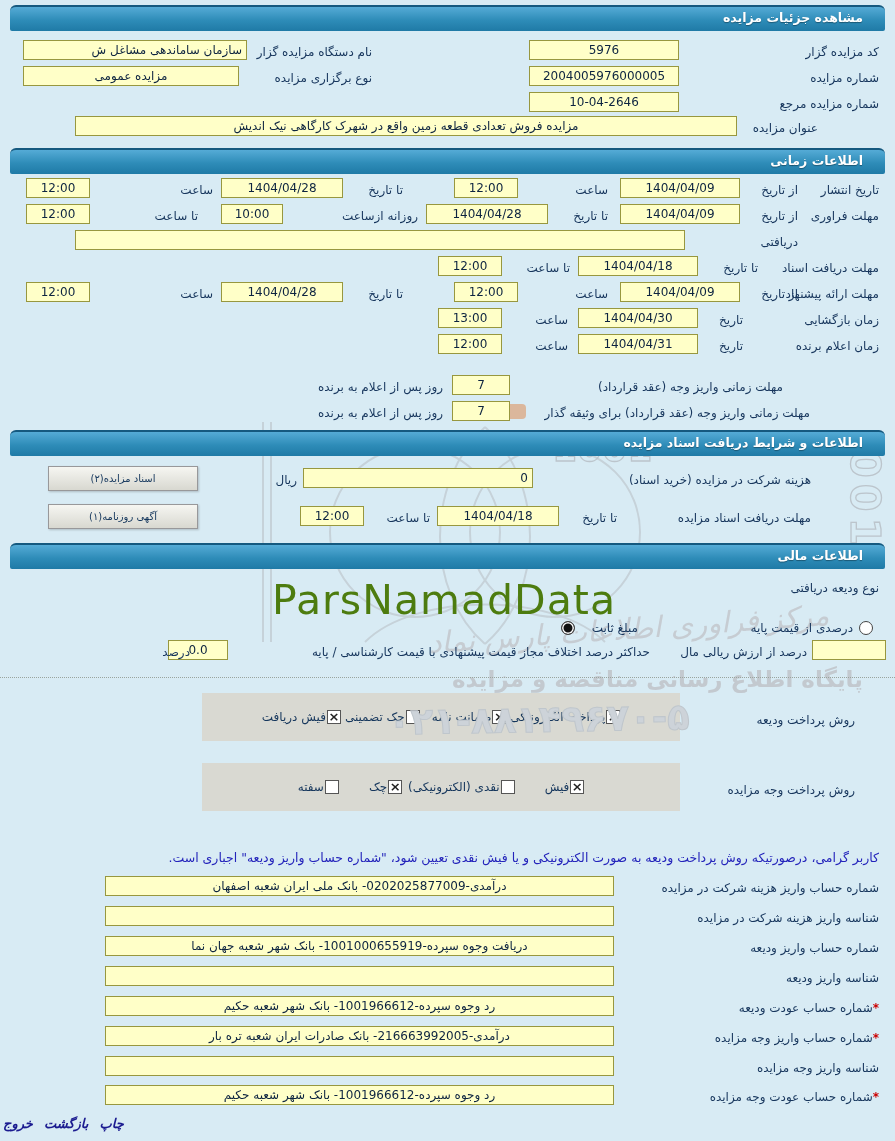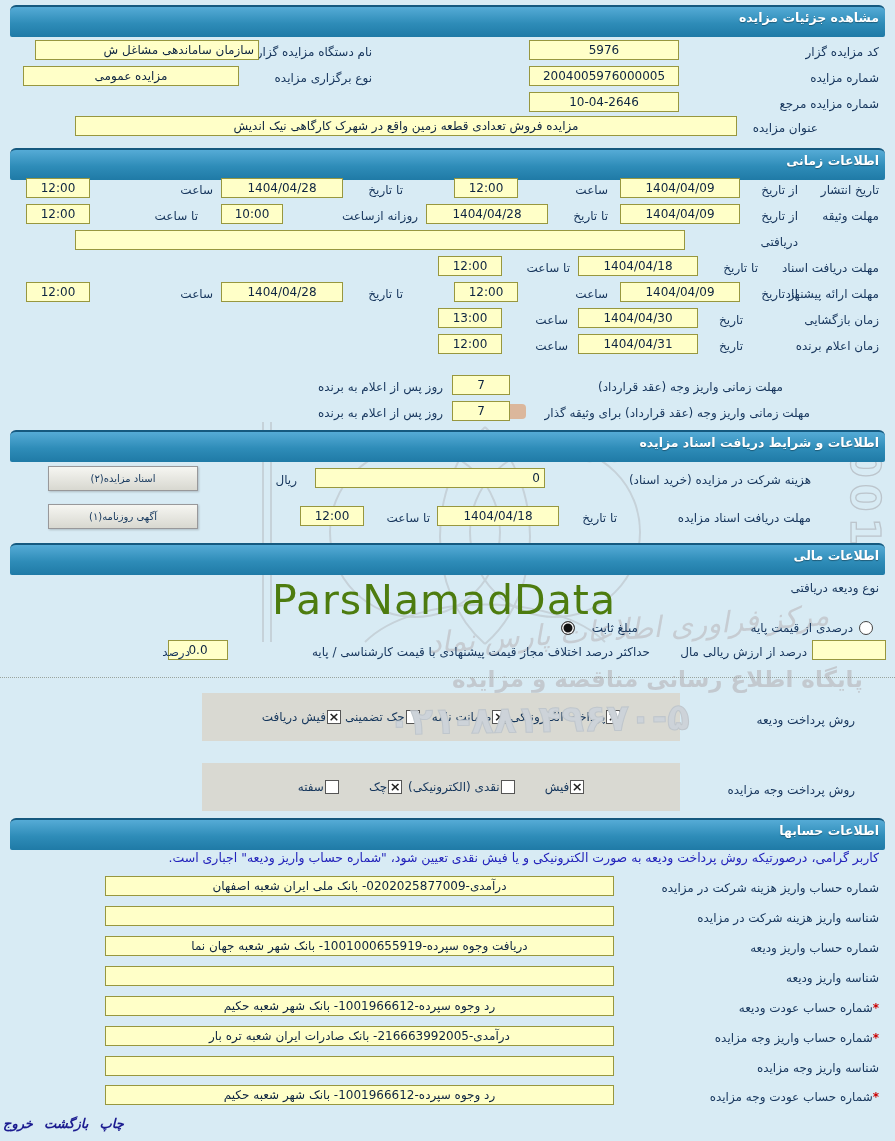--- a/index.html
+++ b/index.html
@@ -1,26 +1,26 @@
 <!DOCTYPE html>
 <html lang="fa" dir="rtl"><head>
 <meta charset="utf-8">
 <style>
   html,body{margin:0;padding:0;background:#d8ebf4;}
   #screen{position:relative;width:895px;height:1141px;background:#d8ebf4;direction:rtl;
           font-family:"DejaVu Sans","Liberation Sans",sans-serif;overflow:hidden;}
-  .bar{position:absolute;left:10px;right:10px;height:32px;z-index:2;
+  .bar{position:absolute;left:10px;right:10px;height:26px;z-index:2;
        background:linear-gradient(180deg,#55abd6 0%,#2e8cb8 55%,#1f7aa6 100%);
        border-top:2px solid #15597f;border-radius:6px 6px 2px 2px;
-       color:#fff;font-weight:bold;font-size:12.5px;line-height:22px;padding-right:6px;
+       color:#fff;font-weight:bold;font-size:12.5px;line-height:22px;padding-right:22px;
        box-sizing:border-box;text-shadow:0 1px 1px rgba(0,0,0,.35);}
   .lbl{position:absolute;white-space:nowrap;font-size:12px;color:#17365d;height:20px;line-height:20px;z-index:2;}
   .fld{position:absolute;height:18px;background:#ffffc8;border:1px solid #97973f;font-size:12px;
        color:#0d2440;text-align:center;line-height:18px;white-space:nowrap;overflow:hidden;z-index:2;box-sizing:content-box;}
-  .fld.ar{text-align:right;padding-left:4px;padding-right:4px;margin-left:12px;}
+  .fld.ar{text-align:right;padding-left:4px;padding-right:4px;}
   .btn{position:absolute;z-index:2;background:linear-gradient(#f6f6f2,#d8d8d0);border:1px solid #98989a;
        font-size:10px;color:#14365c;text-align:center;height:23px;line-height:23px;
        box-shadow:1px 1px 2px rgba(0,0,0,.2);cursor:pointer;}
   .panel{position:absolute;left:202px;width:478px;height:48px;background:#d9d9d2;z-index:2;
          display:flex;align-items:center;justify-content:center;font-size:12px;color:#15365c;}
   .cbitem{display:flex;align-items:center;gap:1px;white-space:nowrap;}
   .cb{width:12px;height:12px;background:#fff;border:1px solid #555;display:inline-flex;
       align-items:center;justify-content:center;flex:0 0 auto;}
   .cb.checked::before{content:"×";font-weight:bold;font-size:13px;line-height:10px;color:#222;}
   .radio{position:absolute;width:12px;height:12px;border-radius:50%;background:#fff;border:1px solid #444;z-index:2;}
@@ -89,21 +89,21 @@
   <div class="lbl" style="top:180px;right:16px">تاریخ انتشار</div>
   <div class="lbl" style="top:180px;right:97px">از تاریخ</div>
   <div class="fld" style="top:178px;right:155px;width:118px">1404/04/09</div>
   <div class="lbl" style="top:180px;right:287px">ساعت</div>
   <div class="fld" style="top:178px;right:377px;width:62px">12:00</div>
   <div class="lbl" style="top:180px;right:492px">تا تاریخ</div>
   <div class="fld" style="top:178px;right:552px;width:120px">1404/04/28</div>
   <div class="lbl" style="top:180px;right:682px">ساعت</div>
   <div class="fld" style="top:178px;right:805px;width:62px">12:00</div>
 
-  <div class="lbl" style="top:206px;right:16px">مهلت وثیقه</div>
+  <div class="lbl" style="top:206px;right:16px">مهلت فراوری</div>
   <div class="lbl" style="top:206px;right:97px">از تاریخ</div>
   <div class="fld" style="top:204px;right:155px;width:118px">1404/04/09</div>
   <div class="lbl" style="top:206px;right:287px">تا تاریخ</div>
   <div class="fld" style="top:204px;right:347px;width:120px">1404/04/28</div>
   <div class="lbl" style="top:206px;right:477px">روزانه ازساعت</div>
   <div class="fld" style="top:204px;right:612px;width:60px">10:00</div>
   <div class="lbl" style="top:206px;right:697px">تا ساعت</div>
   <div class="fld" style="top:204px;right:805px;width:62px">12:00</div>
 
   <div class="lbl" style="top:232px;right:97px">دریافتی</div>
@@ -209,21 +209,20 @@
     <span class="cbitem">
       <span class="cb checked"></span>
       <span>چک</span>
     </span>
     <span class="cbitem">
       <span class="cb"></span>
       <span>سفته</span>
     </span>
   </div>
 
-  <div class="bar" style="top:818px">اطلاعات حسابها</div>
   <div class="note" style="top:850px;right:16px">کاربر گرامی، درصورتیکه روش پرداخت ودیعه به صورت الکترونیکی و یا فیش نقدی تعیین شود، "شماره حساب واریز ودیعه" اجباری است.</div>
 
   <div class="lbl" style="top:878px;right:16px">شماره حساب واریز هزینه شرکت در مزایده</div>
   <div class="fld" style="top:876px;left:105px;width:507px">درآمدی-0202025877009- بانک ملی ایران شعبه اصفهان</div>
 
   <div class="lbl" style="top:908px;right:16px">شناسه واریز هزینه شرکت در مزایده</div>
   <div class="fld" style="top:906px;left:105px;width:507px"></div>
 
   <div class="lbl" style="top:938px;right:16px">شماره حساب واریز ودیعه</div>
   <div class="fld" style="top:936px;left:105px;width:507px">دریافت وجوه سپرده-1001000655919- بانک شهر شعبه جهان نما</div>

